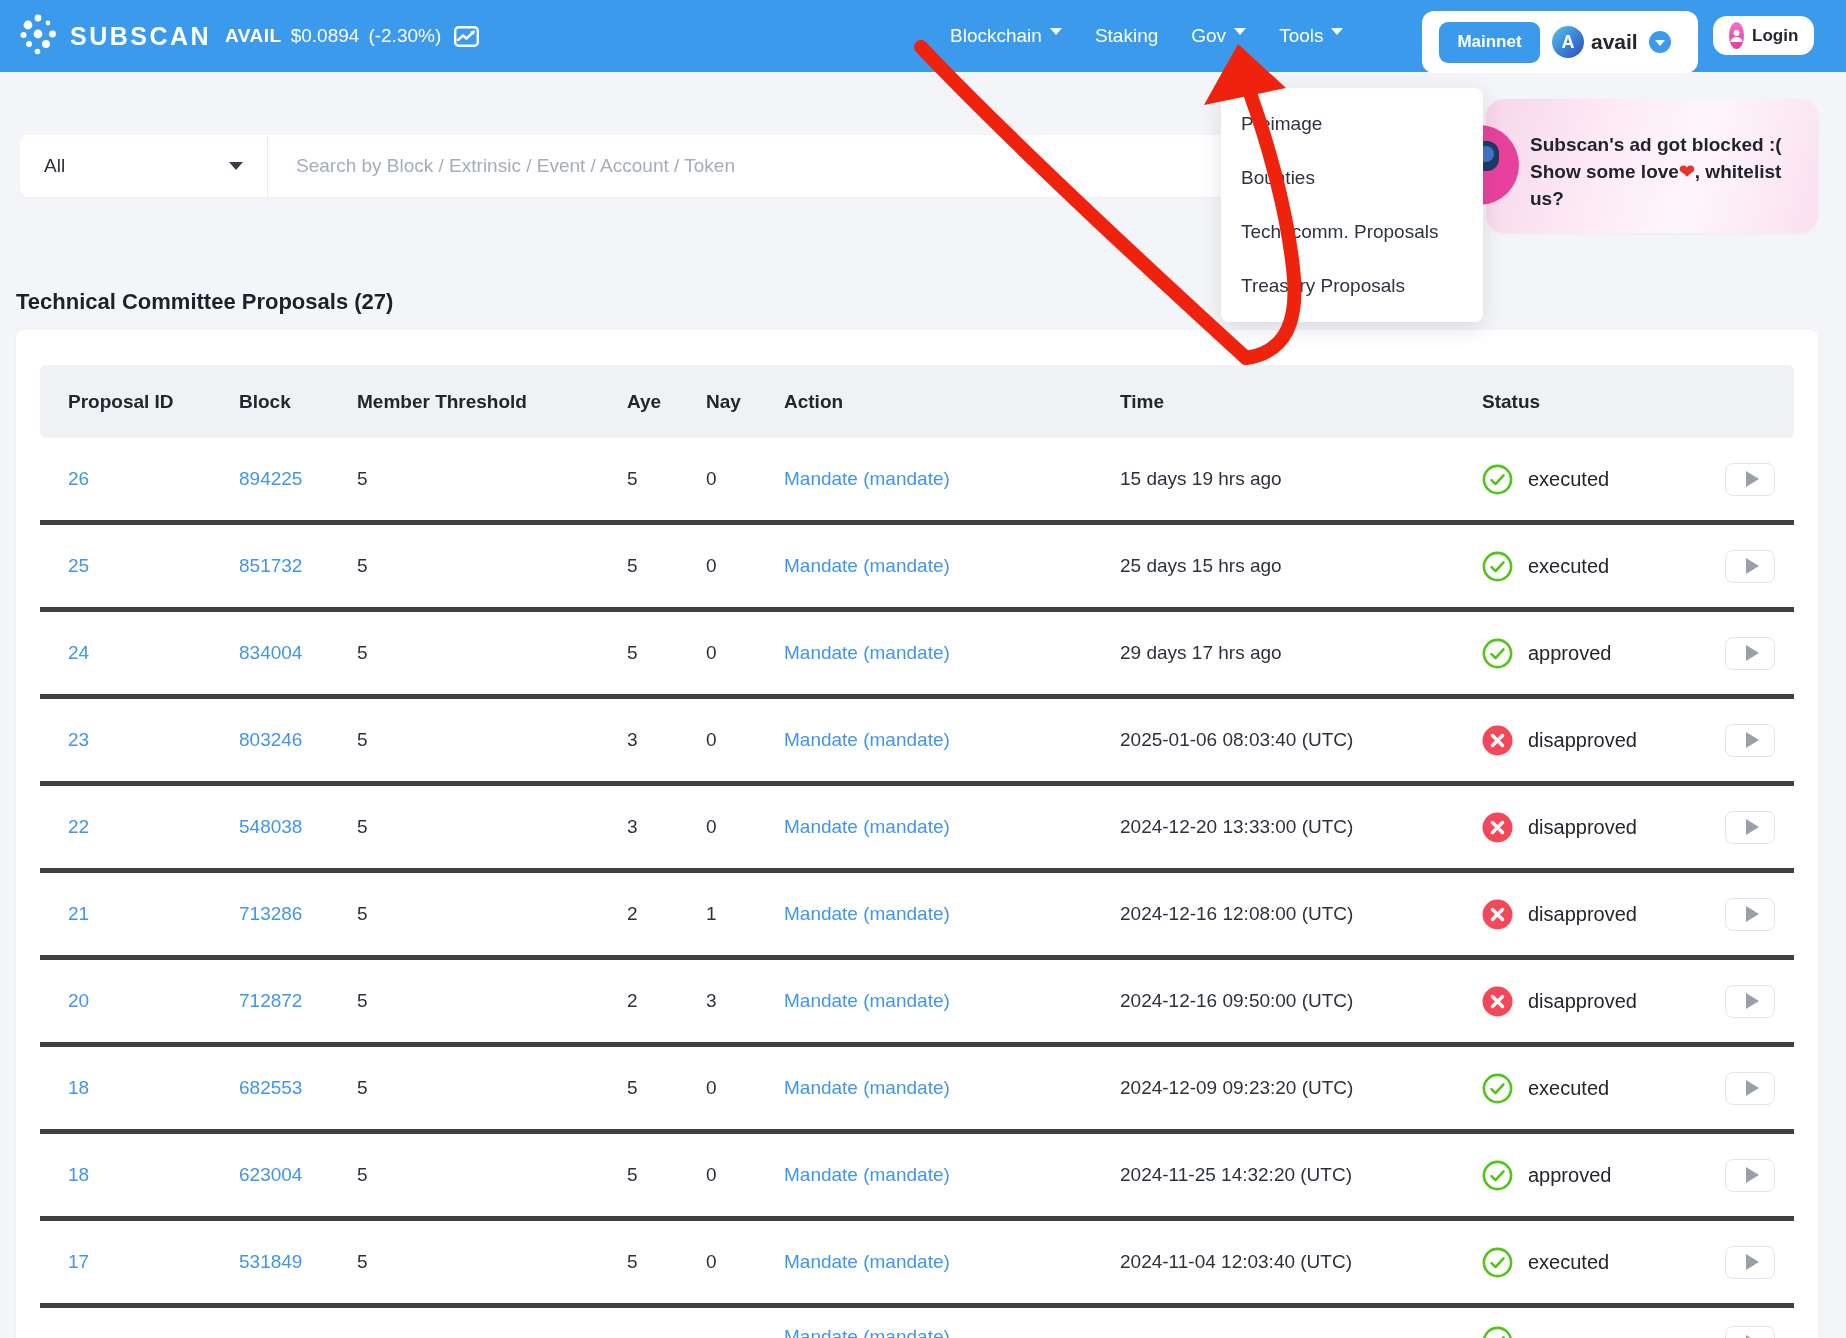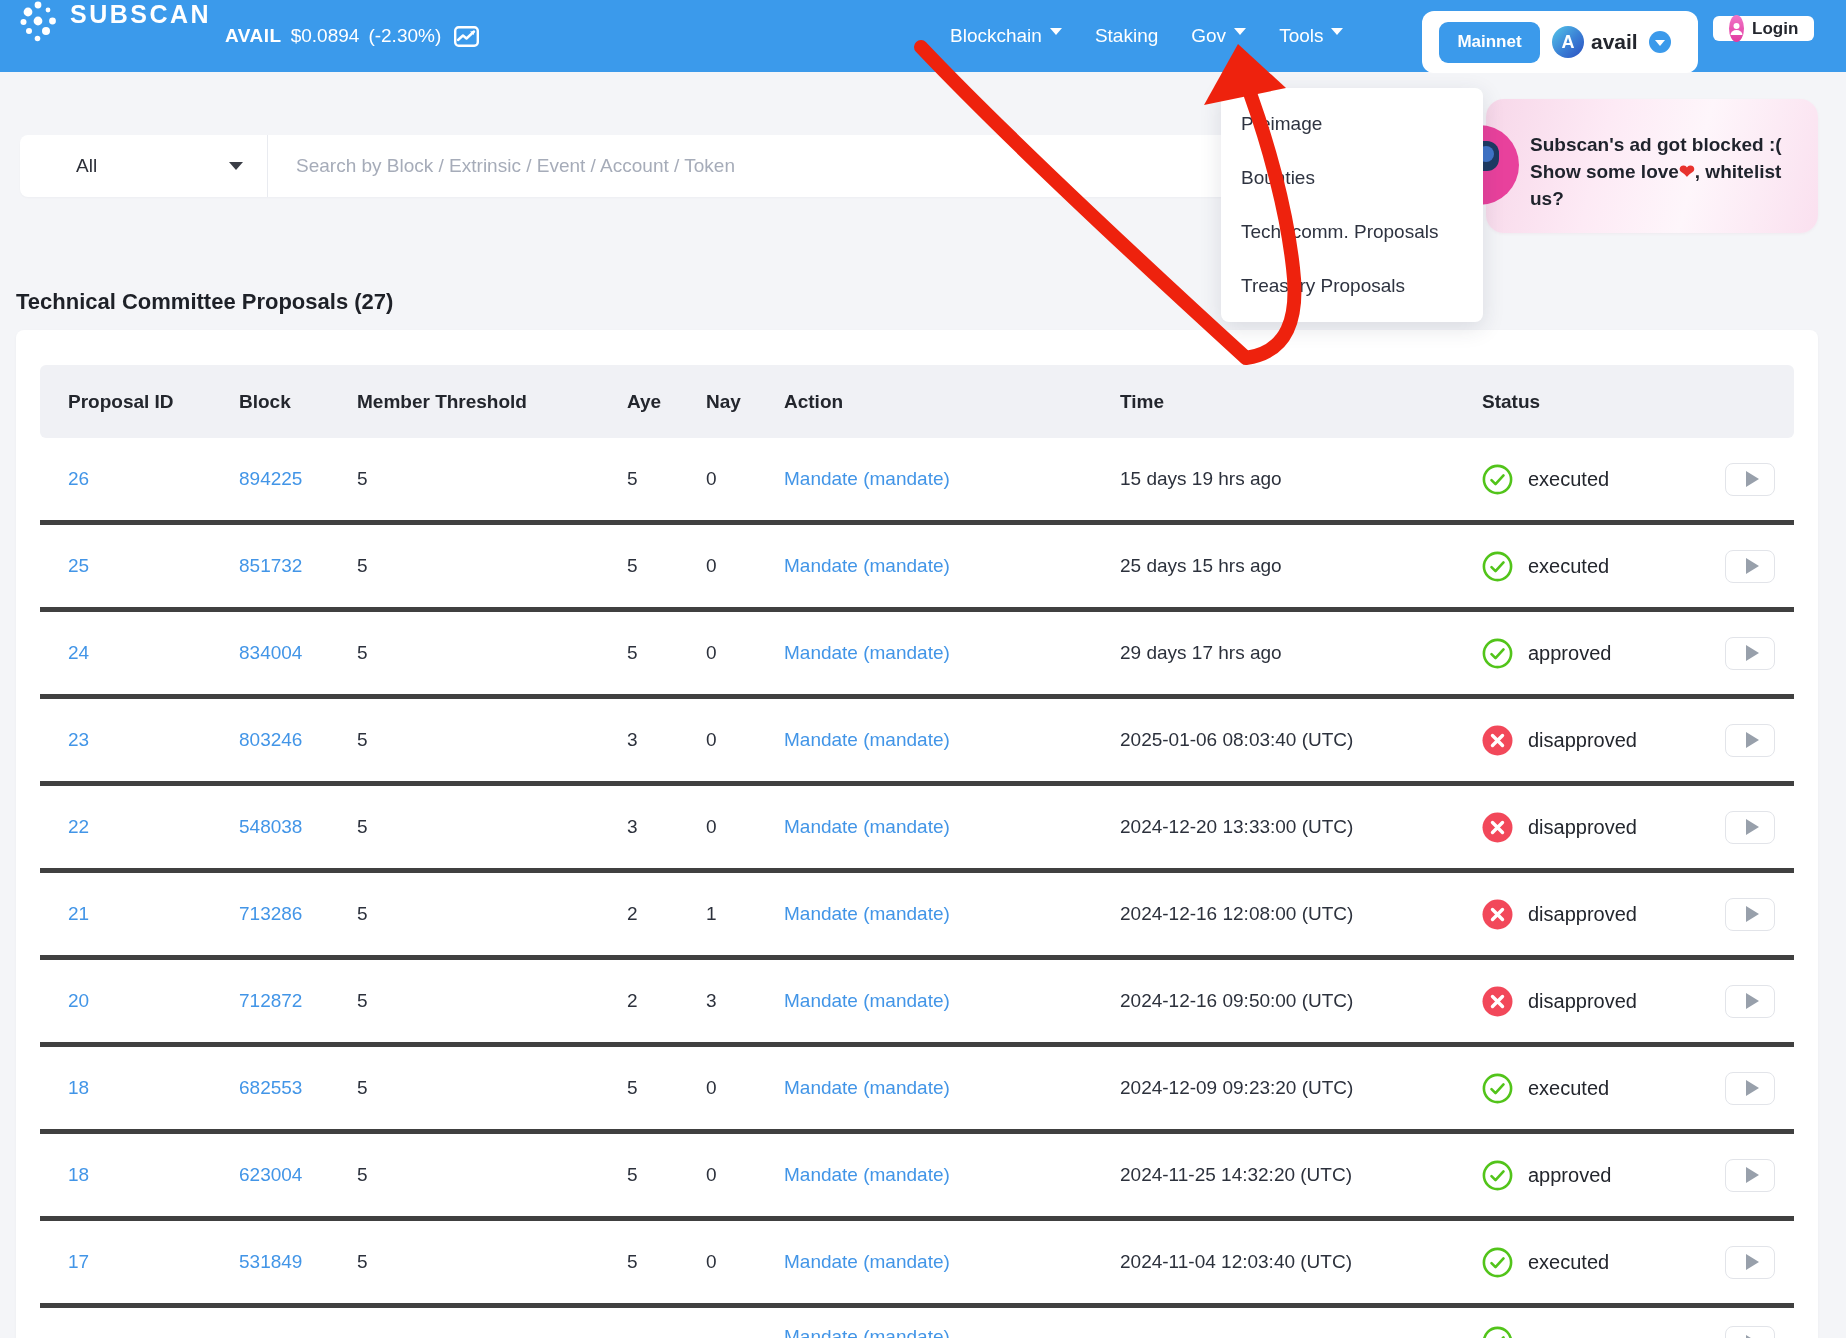--- a/index.html
+++ b/index.html
@@ -5,40 +5,40 @@
   * { margin:0; padding:0; box-sizing:border-box; }
   html,body { width:1846px; height:1338px; }
   body {
     position:relative; overflow:hidden;
     background:#f4f5f8;
     font-family:"Liberation Sans", sans-serif;
     color:#23262d;
   }
   
   .navbar { position:absolute; left:0; top:0; width:1846px; height:72px; background:#3b9aeb; z-index:3; }
-  .brand-wrap { position:absolute; left:20px; top:0; height:72px; display:flex; }
+  .brand-wrap { position:absolute; left:20px; top:0; height:72px; display:flex; align-items:center; }
   .brand-text { color:#fff; font-size:25px; font-weight:bold; letter-spacing:2.5px; margin-left:13px; }
   .price-wrap { position:absolute; left:225px; top:0; height:72px; display:flex; align-items:center; gap:9px; color:#fff; font-size:19px; }
   .price-token { font-weight:bold; letter-spacing:.5px; }
   .nav-links { position:absolute; left:950px; top:0; height:72px; display:flex; align-items:center; gap:33px; }
   .nav-link { color:#fff; font-size:19px; display:flex; gap:8px; cursor:pointer; white-space:nowrap; }
   .caret-down { width:0; height:0; border-left:6px solid transparent; border-right:6px solid transparent; border-top:7px solid #fff; margin-top:3px; }
   .net-pill { position:absolute; left:1422px; top:11px; width:276px; height:62px; background:#fff; border-radius:12px; display:flex; align-items:center; padding:17px; }
   .mainnet-btn { width:101px; height:41px; background:#3b9aeb; color:#fff; font-size:17px; font-weight:bold; border:none; border-radius:9px; cursor:pointer; font-family:inherit; }
   .avail-logo { width:32px; height:32px; border-radius:50%; background:linear-gradient(135deg,#55c7e9 0%, #3a7fd5 55%, #2b4fc0 100%); color:#fff; font-weight:bold; font-size:18px; display:flex; align-items:center; justify-content:center; margin-left:12px; }
   .avail-name { font-size:21px; font-weight:bold; color:#23262d; margin-left:7px; }
   .net-chevron { width:22px; height:22px; border-radius:50%; background:#3b9aeb; margin-left:11px; display:flex; align-items:center; justify-content:center; cursor:pointer; }
   .net-chevron i { width:0; height:0; border-left:5px solid transparent; border-right:5px solid transparent; border-top:6px solid #fff; display:block; margin-top:1px; }
-  .login-pill { position:absolute; left:1713px; top:16px; width:101px; height:25px; background:#fff; border-radius:6px; display:flex; align-items:center; padding:0 16px; cursor:pointer; border:none; font-family:inherit; }
+  .login-pill { position:absolute; left:1713px; top:16px; width:101px; height:39px; background:#fff; border-radius:14px; display:flex; align-items:center; padding:0 16px; cursor:pointer; border:none; font-family:inherit; }
   .login-avatar { width:27px; height:27px; border-radius:50%; background:linear-gradient(180deg,#f077c8 0%, #e2399f 100%); display:flex; align-items:center; justify-content:center; }
   .login-label { font-size:17px; font-weight:bold; color:#23262d; margin-left:8px; }
   
   .search-bar { position:absolute; left:20px; top:135px; width:1446px; height:62px; background:#fff; border-radius:8px; box-shadow:0 1px 2px rgba(20,30,60,.03); display:flex; align-items:center; z-index:1; }
   .search-filter { position:relative; width:247px; height:100%; display:flex; align-items:center; cursor:pointer; }
-  .search-filter-label { font-size:19px; color:#2c2f38; margin-left:56px; }
+  .search-filter-label { font-size:19px; color:#2c2f38; margin-left:24px; }
   .search-filter .caret { position:absolute; right:24px; width:0; height:0; border-left:7px solid transparent; border-right:7px solid transparent; border-top:8px solid #3a3d46; }
   .search-divider { width:1px; height:100%; background:#e9ebf0; }
   .search-input { flex:1; height:100%; border:none; outline:none; background:transparent; font-family:inherit; font-size:19px; color:#2c2f38; padding-left:28px; }
   .search-input::placeholder { color:#a6acb9; }
   
   .ad-banner { position:absolute; left:1486px; top:99px; width:332px; height:134px; border-radius:18px; z-index:2;
     background:linear-gradient(105deg,#f7d7e9 0%, #fdeaf5 35%, #fef6fb 62%, #fae0ef 100%); box-shadow:0 1px 3px rgba(150,60,110,.06); }
   .ad-icon { position:absolute; left:-47px; top:26px; width:80px; height:80px; }
   .ad-text { position:absolute; left:44px; top:32px; font-size:19px; font-weight:bold; color:#1f232c; line-height:27px; }
   .ad-heart { color:#e8322e; }

